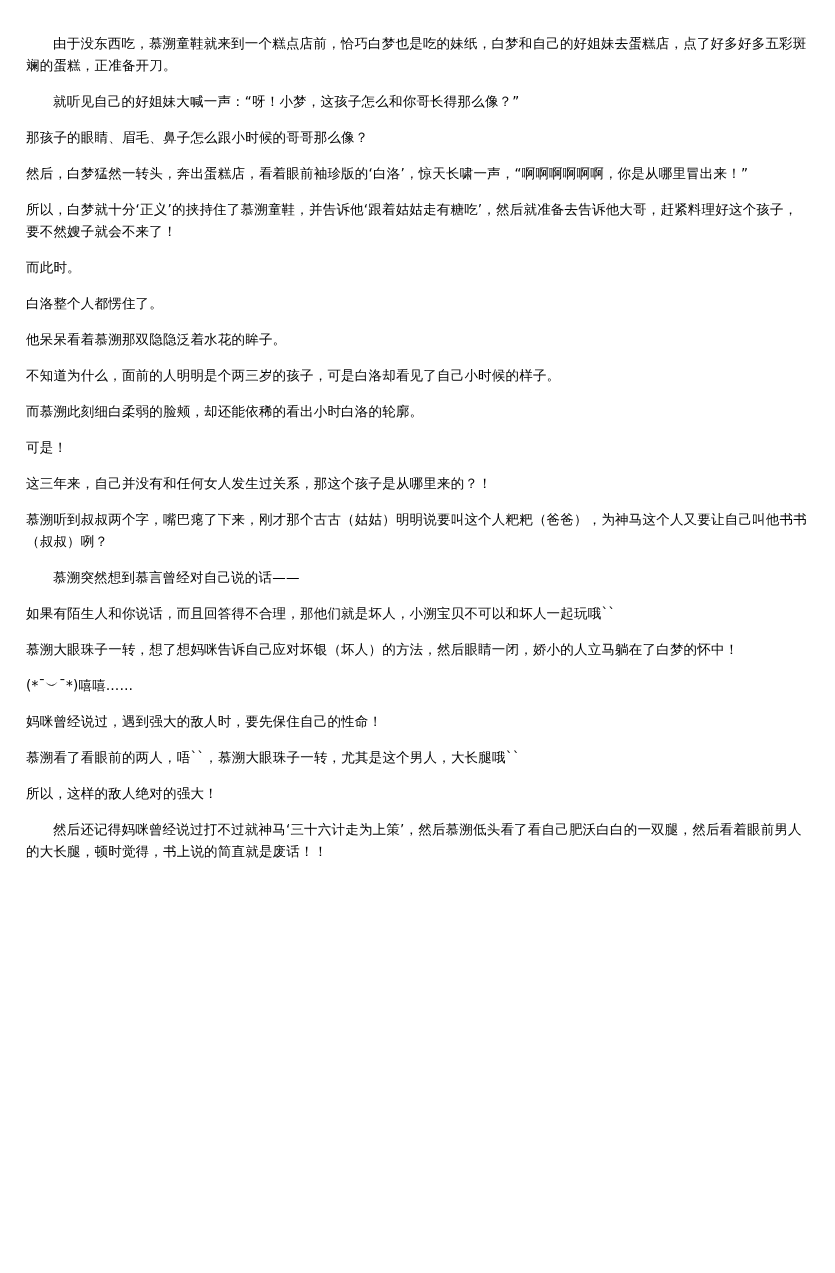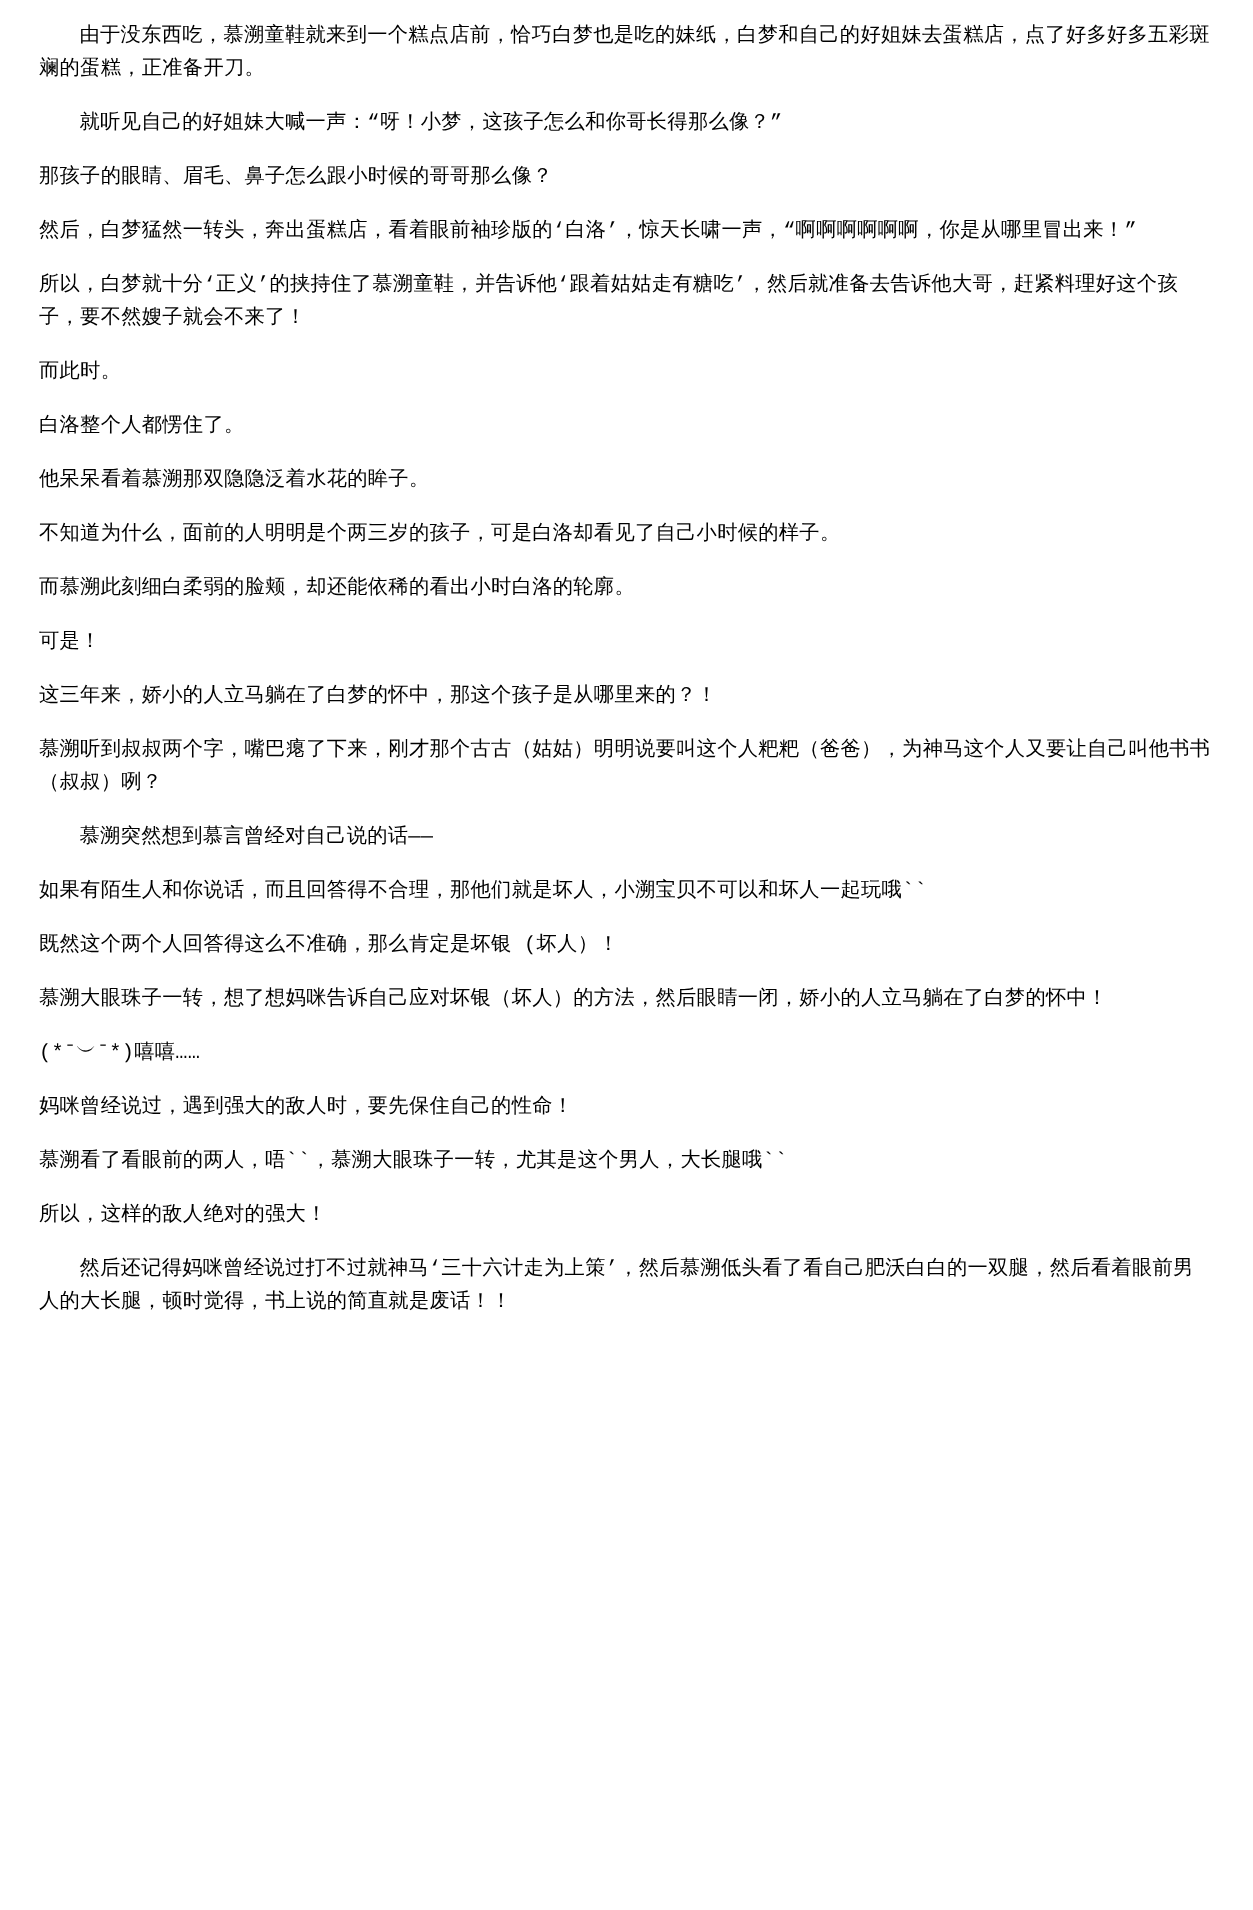--- a/index.html
+++ b/index.html
@@ -7,23 +7,22 @@
     padding: 0;
     background: #ffffff;
   }
   body {
     width: 835px;
     min-height: 1273px;
     font-family: "DejaVu Sans", "Liberation Sans", sans-serif;
     color: #000000;
   }
   #chapter-body {
-    padding: 14px 26px 10px 26px;
+    padding: 32px 26px 10px 26px;
     box-sizing: border-box;
-    font-family: Liberation Mono, monospace;
   }
   p.para {
     margin: 0 0 14px 0;
     font-size: 13.5px;
     line-height: 22px;
     letter-spacing: 0.2px;
     text-align: left;
     word-break: break-all;
   }
   p.indent {
@@ -38,24 +37,23 @@
     <p class="para indent">就听见自己的好姐妹大喊一声：“呀！小梦，这孩子怎么和你哥长得那么像？”</p>
     <p class="para">那孩子的眼睛、眉毛、鼻子怎么跟小时候的哥哥那么像？</p>
     <p class="para">然后，白梦猛然一转头，奔出蛋糕店，看着眼前袖珍版的‘白洛’，惊天长啸一声，“啊啊啊啊啊啊，你是从哪里冒出来！”</p>
     <p class="para">所以，白梦就十分‘正义’的挟持住了慕溯童鞋，并告诉他‘跟着姑姑走有糖吃’，然后就准备去告诉他大哥，赶紧料理好这个孩子，要不然嫂子就会不来了！</p>
     <p class="para">而此时。</p>
     <p class="para">白洛整个人都愣住了。</p>
     <p class="para">他呆呆看着慕溯那双隐隐泛着水花的眸子。</p>
     <p class="para">不知道为什么，面前的人明明是个两三岁的孩子，可是白洛却看见了自己小时候的样子。</p>
     <p class="para">而慕溯此刻细白柔弱的脸颊，却还能依稀的看出小时白洛的轮廓。</p>
     <p class="para">可是！</p>
-    <p class="para">这三年来，娇小的人立马躺在了白梦的怀中，那这个孩子是从哪里来的？！</p>
+    <p class="para">这三年来，自己并没有和任何女人发生过关系，那这个孩子是从哪里来的？！</p>
     <p class="para">慕溯听到叔叔两个字，嘴巴瘪了下来，刚才那个古古（姑姑）明明说要叫这个人粑粑（爸爸），为神马这个人又要让自己叫他书书（叔叔）咧？</p>
     <p class="para indent">慕溯突然想到慕言曾经对自己说的话——</p>
     <p class="para">如果有陌生人和你说话，而且回答得不合理，那他们就是坏人，小溯宝贝不可以和坏人一起玩哦``</p>
-    <p class="para">既然这个两个人回答得这么不准确，那么肯定是坏银 (坏人）！</p>
     <p class="para">慕溯大眼珠子一转，想了想妈咪告诉自己应对坏银（坏人）的方法，然后眼睛一闭，娇小的人立马躺在了白梦的怀中！</p>
     <p class="para">(*ˉ︶ˉ*)嘻嘻……</p>
     <p class="para">妈咪曾经说过，遇到强大的敌人时，要先保住自己的性命！</p>
     <p class="para">慕溯看了看眼前的两人，唔``，慕溯大眼珠子一转，尤其是这个男人，大长腿哦``</p>
     <p class="para">所以，这样的敌人绝对的强大！</p>
     <p class="para indent">然后还记得妈咪曾经说过打不过就神马‘三十六计走为上策’，然后慕溯低头看了看自己肥沃白白的一双腿，然后看着眼前男人的大长腿，顿时觉得，书上说的简直就是废话！！</p>
   </div>
 
 </body></html>

